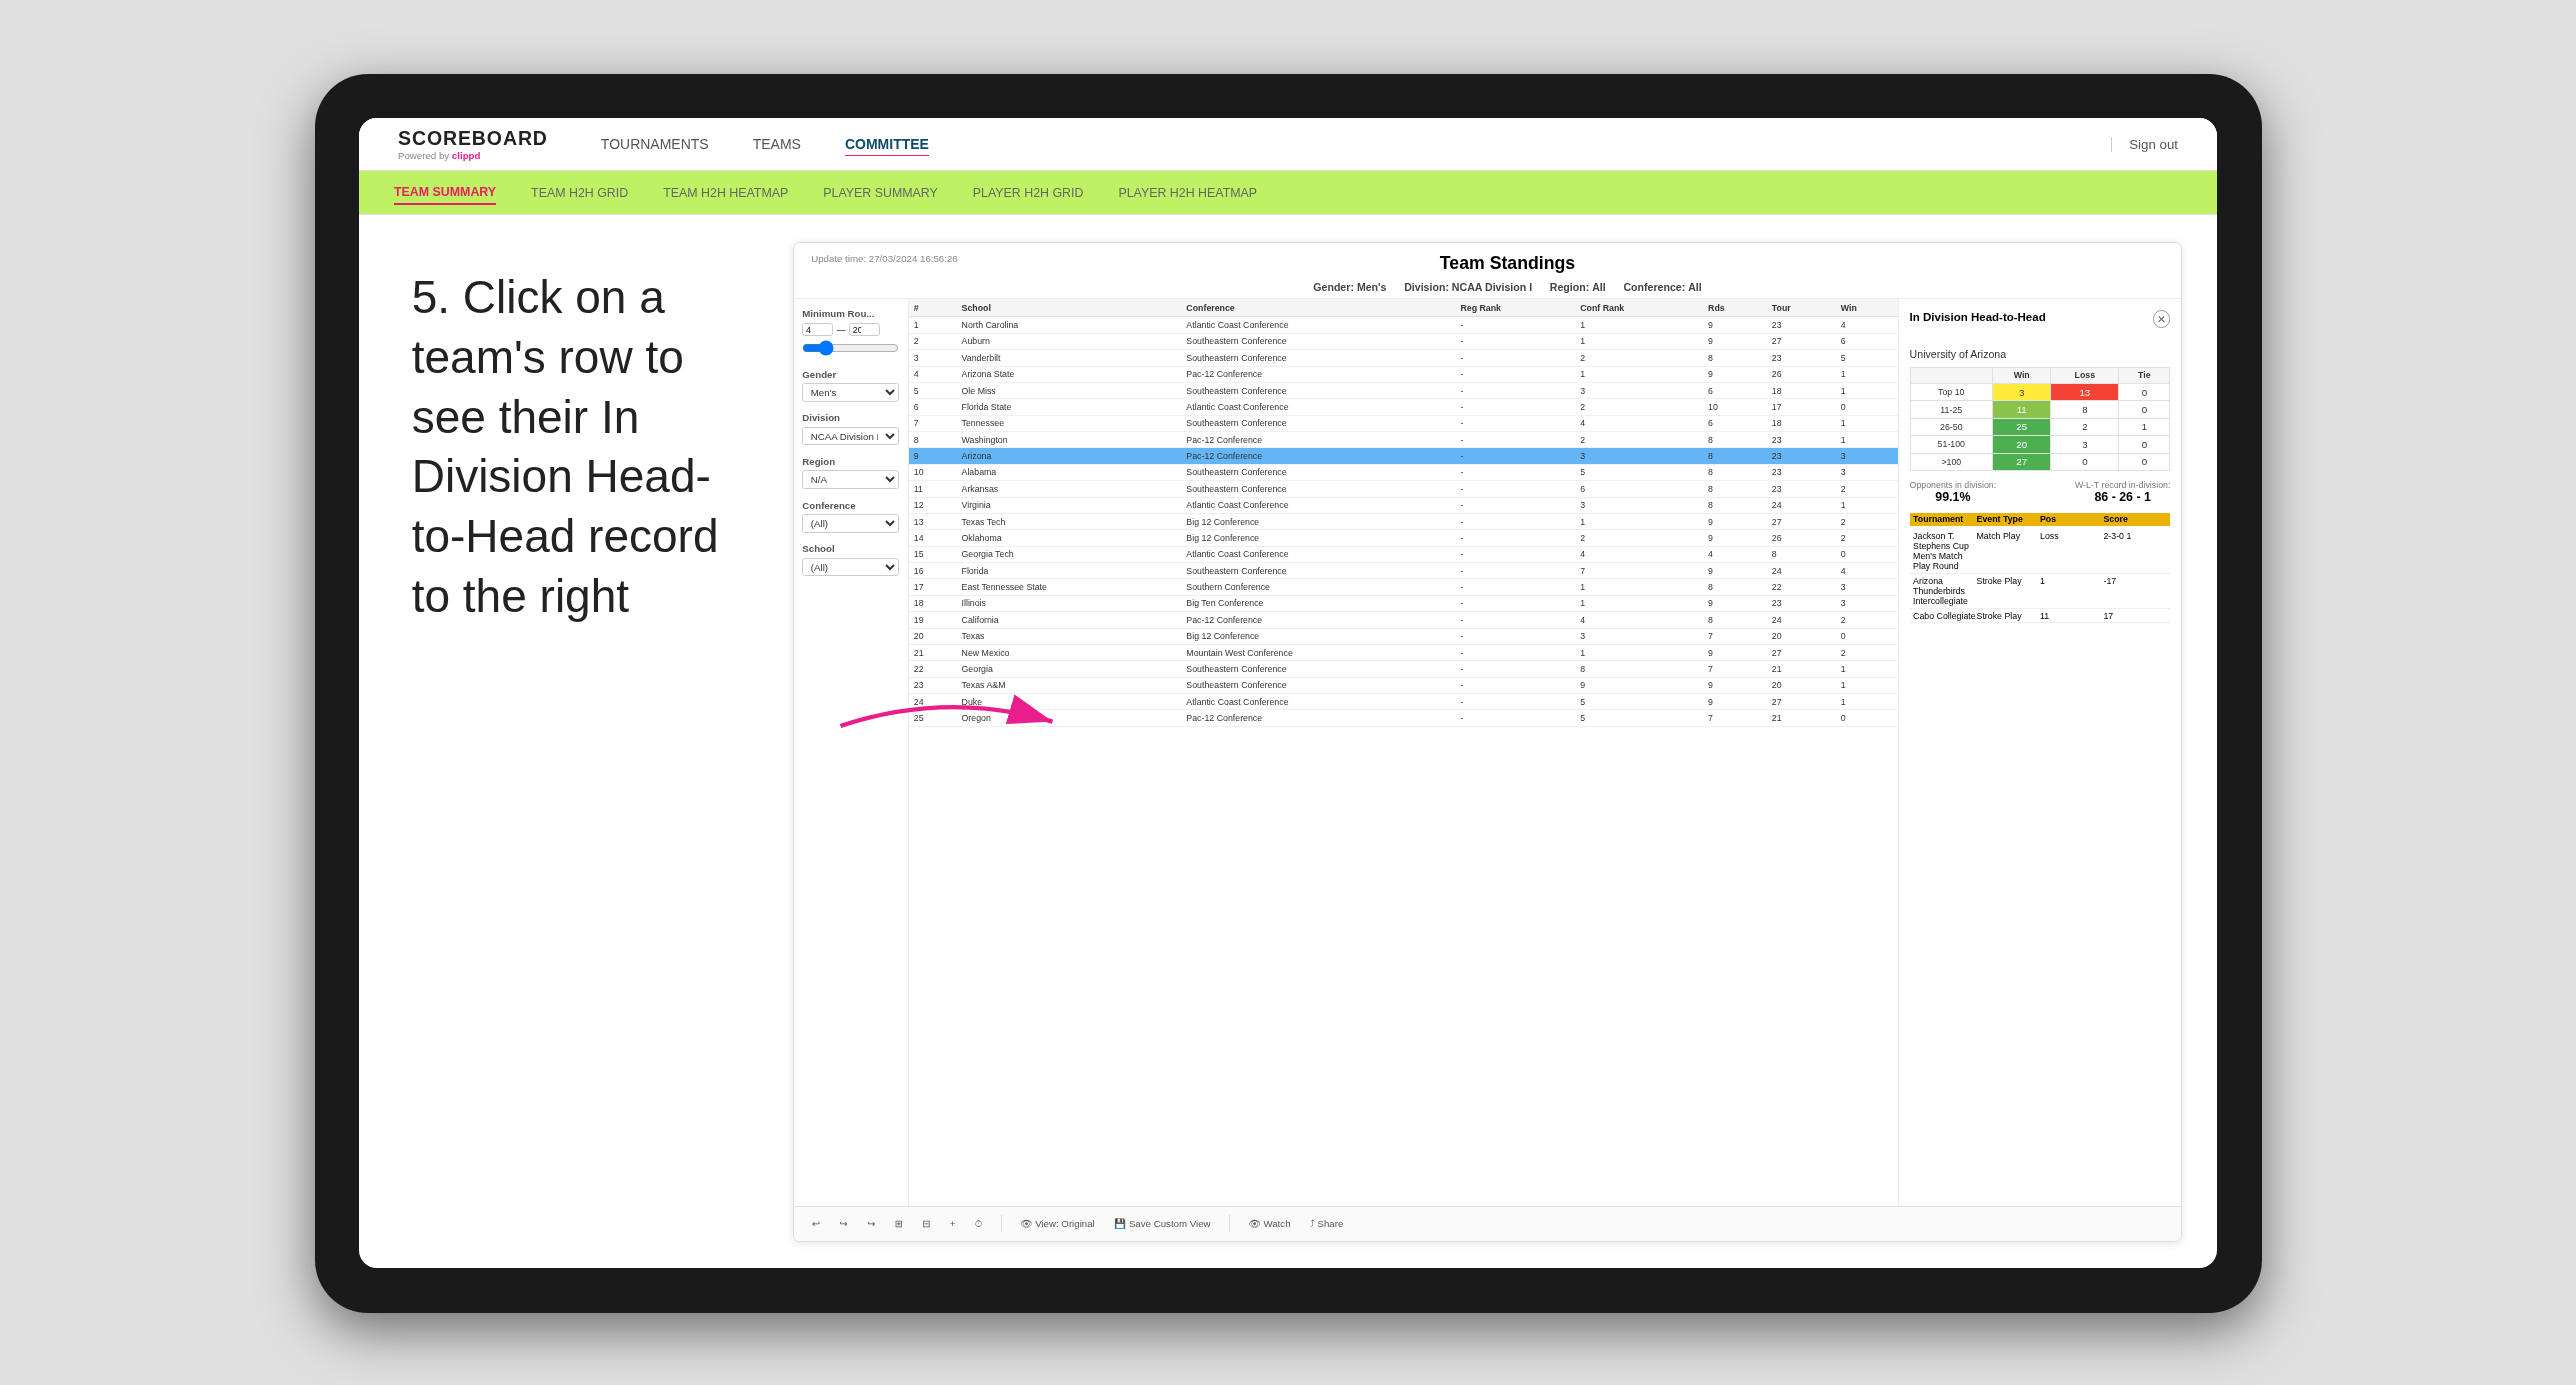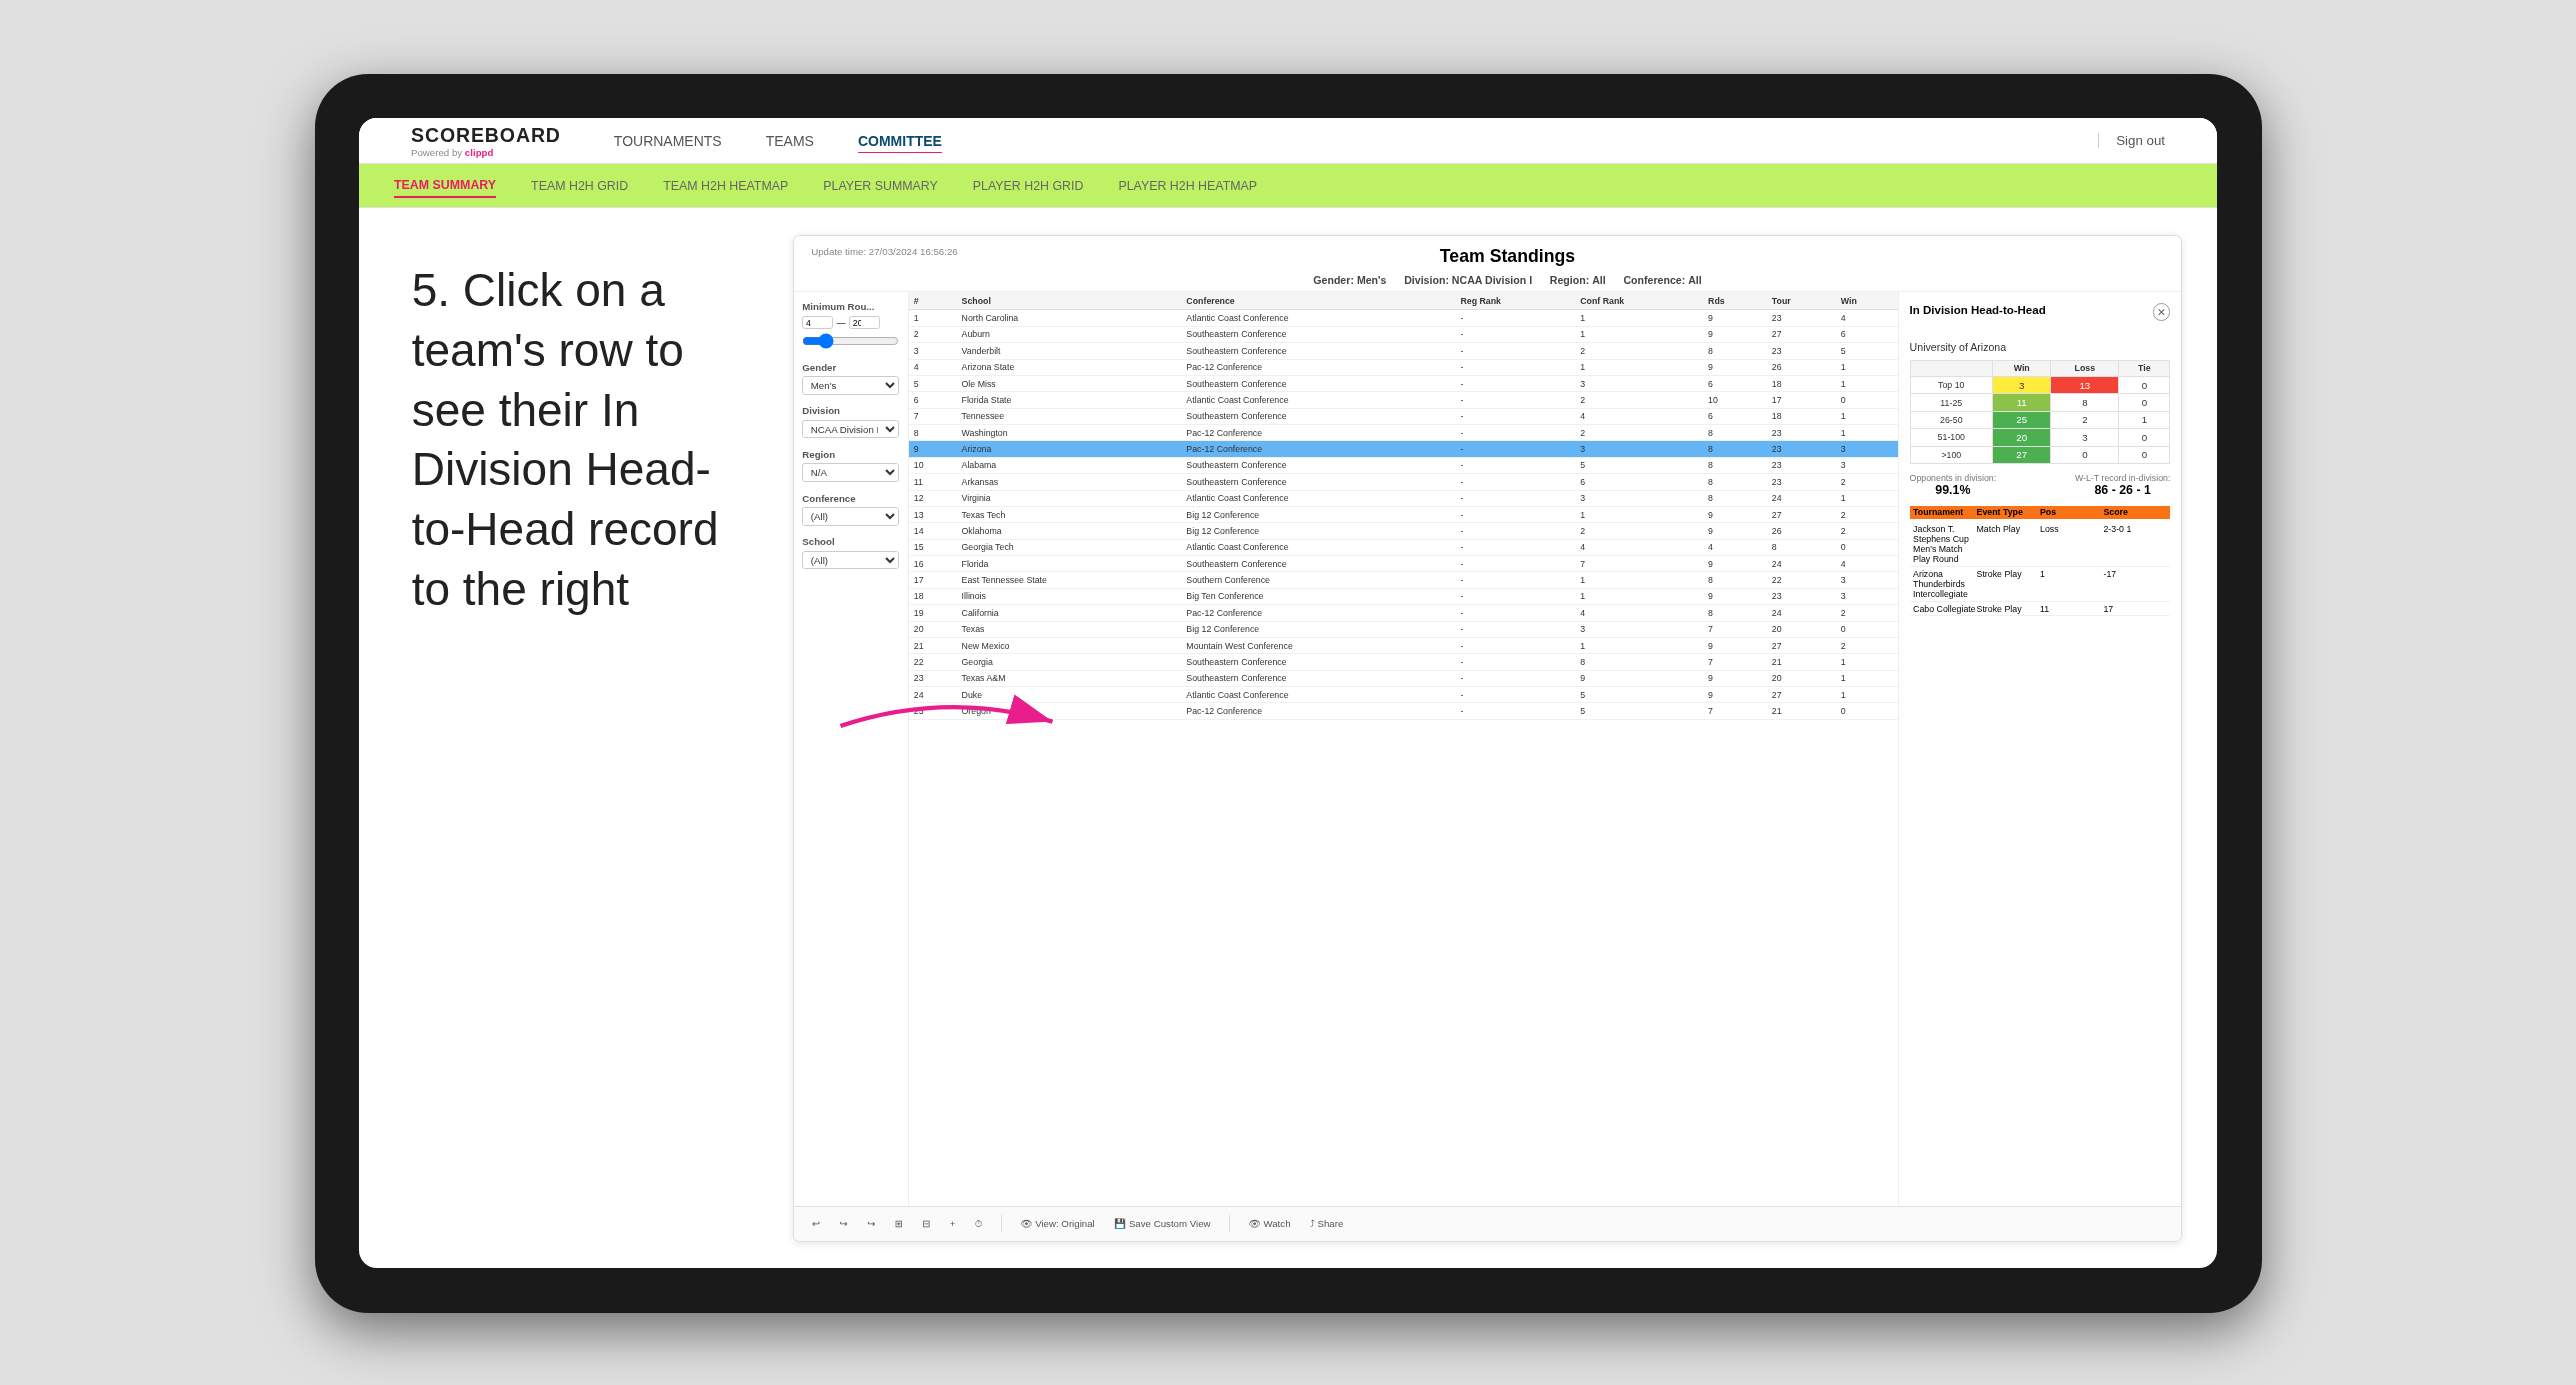--- a/index.html
+++ b/index.html
@@ -40,24 +40,24 @@
       background: #fff;
       border-radius: 17.7px;
       overflow: hidden;
       display: flex;
       flex-direction: column;
     }
     
     .top-nav {
       display: flex;
       align-items: center;
-      height: 46px;
+      height: 53px;
       background: #fff;
       border-bottom: 0.9px solid #e0e0e0;
-      padding: 0 52px;
+      padding: 0 39px;
       flex-shrink: 0;
     }
     .logo-area {
       display: flex;
       flex-direction: column;
       margin-right: 53px;
     }
     .logo-text {
       font-size: 19.5px;
       font-weight: 900;
@@ -330,21 +330,21 @@
       font-size: 12.4px;
       font-weight: bold;
     }
     .tournament-section {
       font-size: 8.8px;
     }
     .tournament-header {
       display: grid;
       grid-template-columns: 1fr 1fr 1fr 1fr;
       font-weight: bold;
-      background: #f97316;
+      background: #eab308;
       padding: 1.8px 3.5px;
       margin-bottom: 3.5px;
       font-size: 8.8px;
     }
     .tournament-row {
       display: grid;
       grid-template-columns: 1fr 1fr 1fr 1fr;
       padding: 1.8px 3.5px;
       border-bottom: 0.9px solid #f0f0f0;
       font-size: 8.8px;

